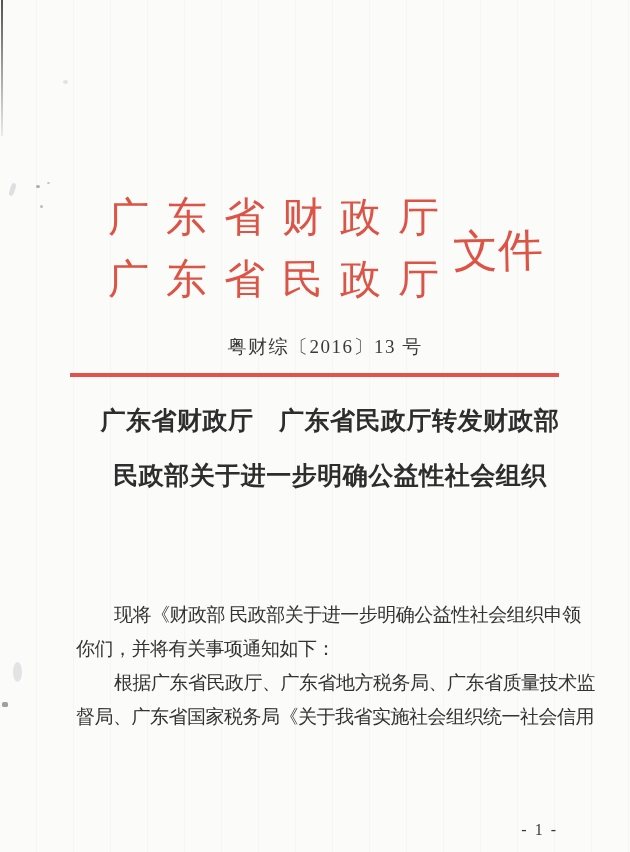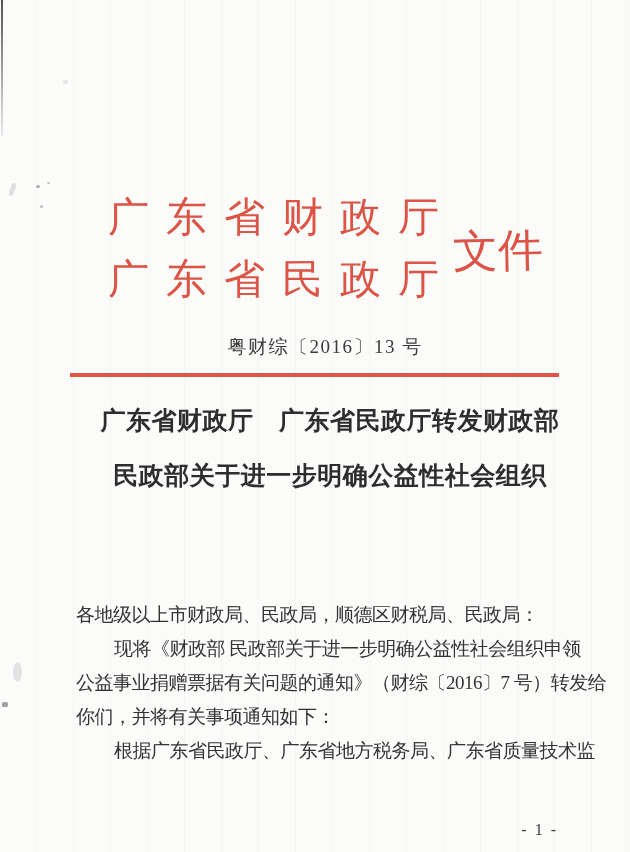--- a/index.html
+++ b/index.html
@@ -107,22 +107,21 @@
   <div class="doc-number">粤财综〔2016〕13 号</div>
 
   <div class="red-line"></div>
 
   <div class="title">
     <div>广东省财政厅　广东省民政厅转发财政部</div>
     <div>民政部关于进一步明确公益性社会组织</div>
   </div>
 
   <div class="body-text">
-    <div class="bline">各地级以上市财政局、民政局，顺德区财税局、民政局：</div>
     <div class="bline indent">现将《财政部 民政部关于进一步明确公益性社会组织申领</div>
-    <div class="bline">公益事业捐赠票据有关问题的通知》（财综〔2016〕7 号）转发给</div>
     <div class="bline">你们，并将有关事项通知如下：</div>
     <div class="bline indent">根据广东省民政厅、广东省地方税务局、广东省质量技术监</div>
+    <div class="bline">督局、广东省国家税务局《关于我省实施社会组织统一社会信用</div>
   </div>
 
   <div class="page-num">- 1 -</div>
 
 </div>
 
 </body></html>

